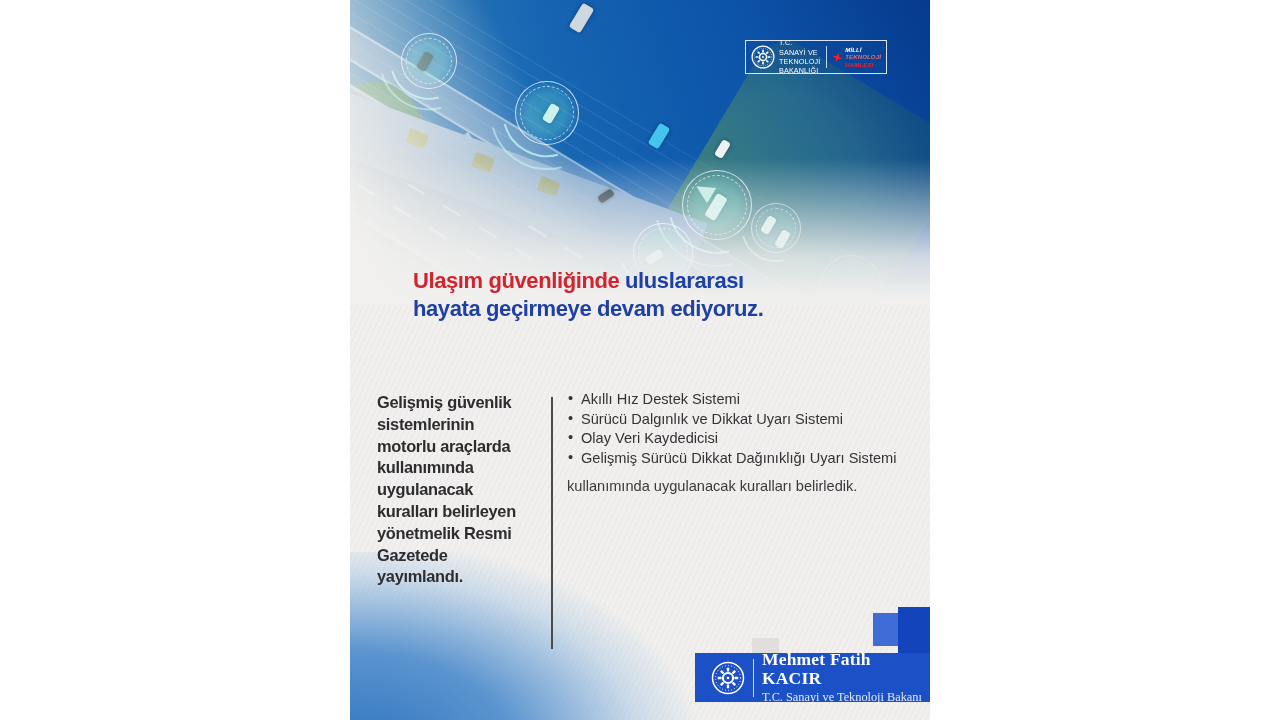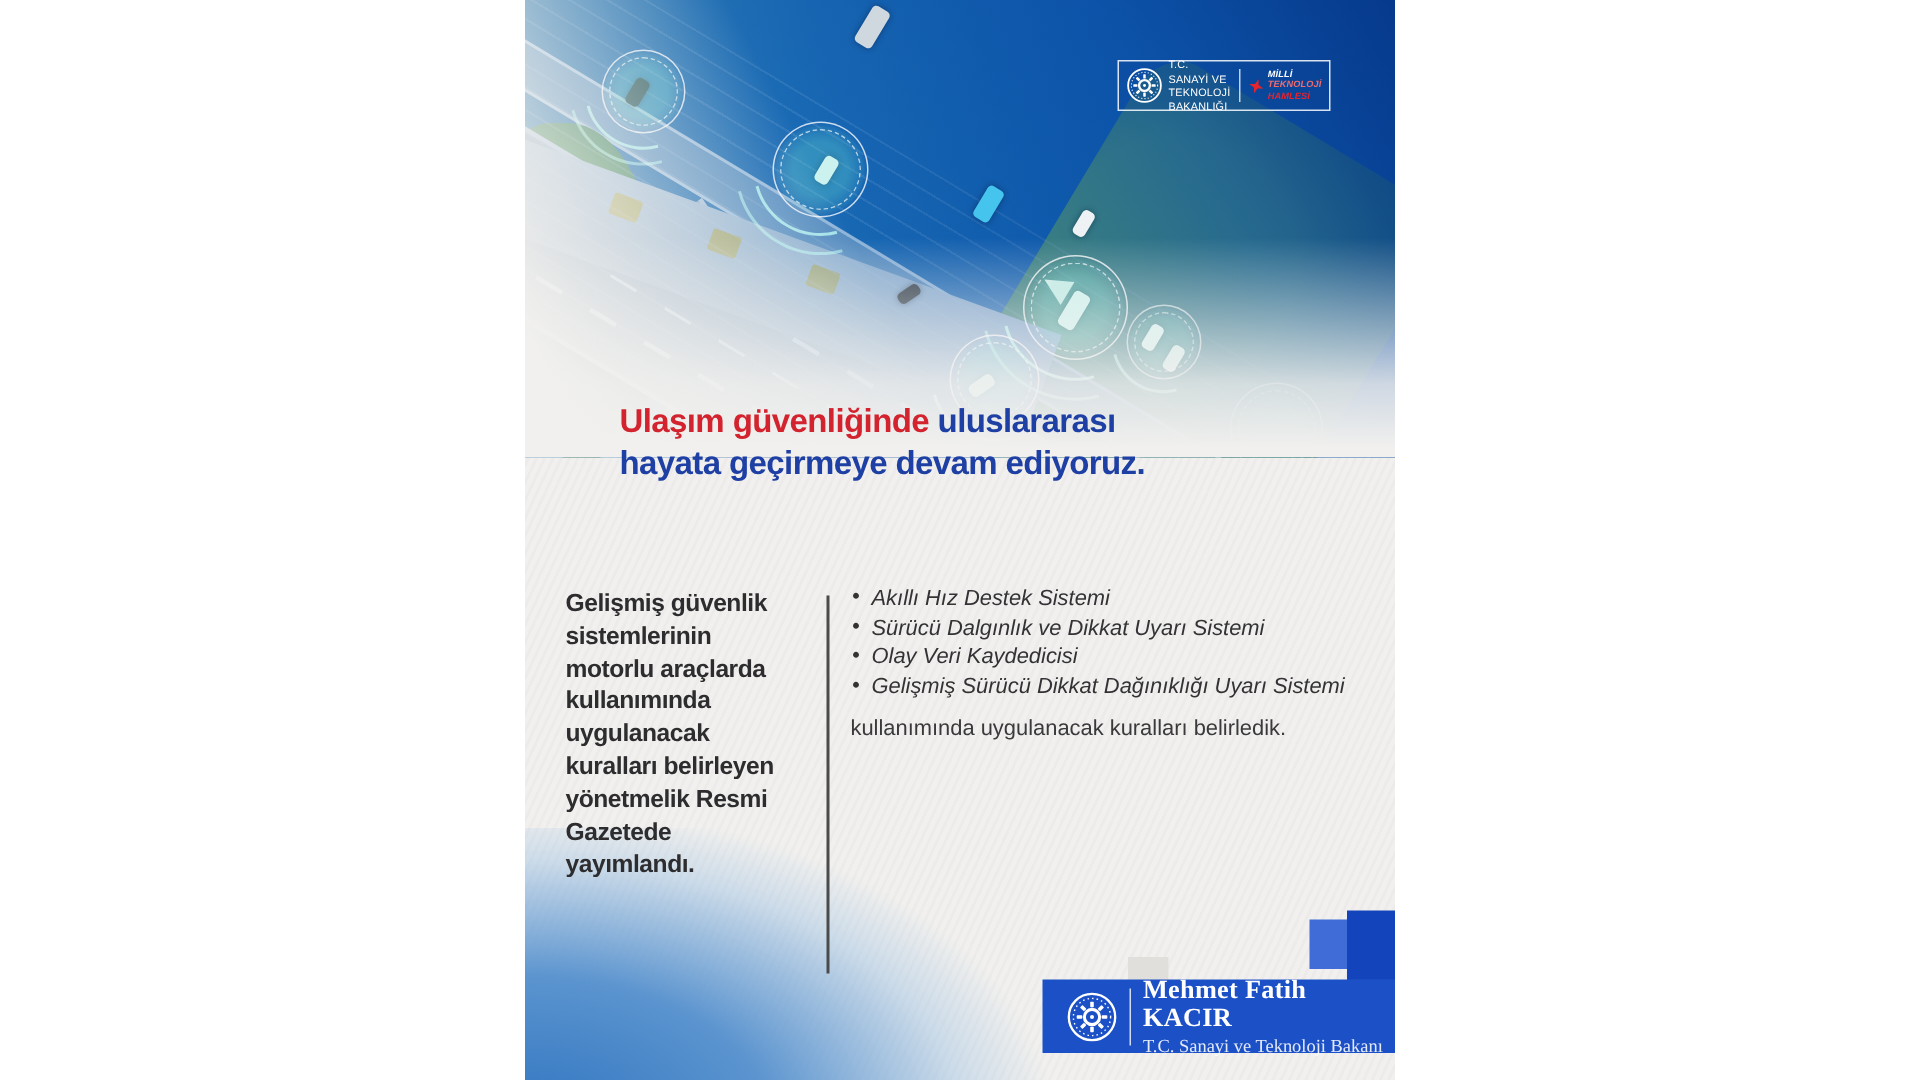--- a/index.html
+++ b/index.html
@@ -68,21 +68,21 @@
   .headline{position:absolute;left:27px;top:267px;z-index:15;font-weight:bold;
      font-size:22px;line-height:28px;letter-spacing:-0.4px;white-space:nowrap;margin-left:36px;}
   .hl-red{color:#d2232e;} .hl-blue{color:#1e3fa4;}
 
   
   .left-col{position:absolute;left:27px;top:392px;z-index:15;color:#2d2d2f;
      font-weight:bold;font-size:16.4px;line-height:21.8px;letter-spacing:-0.3px;white-space:nowrap;}
   .v-divider{position:absolute;left:201px;top:397px;width:2px;height:252px;background:#4b4b4b;z-index:15;}
   .right-col{position:absolute;left:217px;top:390px;width:352px;z-index:15;color:#333336;}
   .bullets{list-style:none;margin:0;padding:0;font-size:14.6px;line-height:19.5px;font-weight:500;}
-  .bullets li{white-space:nowrap;padding-left:14px;position:relative;font-style:italic;}
+  .bullets li{white-space:nowrap;padding-left:14px;position:relative;}
   .bullets li::before{content:"•";position:absolute;left:1px;top:-1px;color:#333;}
   .conclusion{margin-top:9px;font-size:14.6px;line-height:19px;color:#3a3a3c;white-space:nowrap;}
   .note{margin-top:29px;font-size:14.6px;line-height:19.2px;color:#3a3a3c;white-space:nowrap;}
 
   
   .wash{position:absolute;left:0;top:552px;width:430px;height:168px;z-index:2;
      background:radial-gradient(ellipse 430px 260px at 0% 118%,#2f74c0 0%,#5b94cf 38%,rgba(160,195,228,.45) 68%,rgba(160,195,228,0) 82%);}
   .step-gray{position:absolute;left:402px;top:638px;width:27px;height:16px;background:#e0dfdc;z-index:3;}
   .block-light{position:absolute;left:523px;top:613px;width:25px;height:33px;background:#3f6cd6;z-index:5;}
   .block-dark{position:absolute;left:548px;top:607px;width:32px;height:47px;background:#1444bc;z-index:4;}

